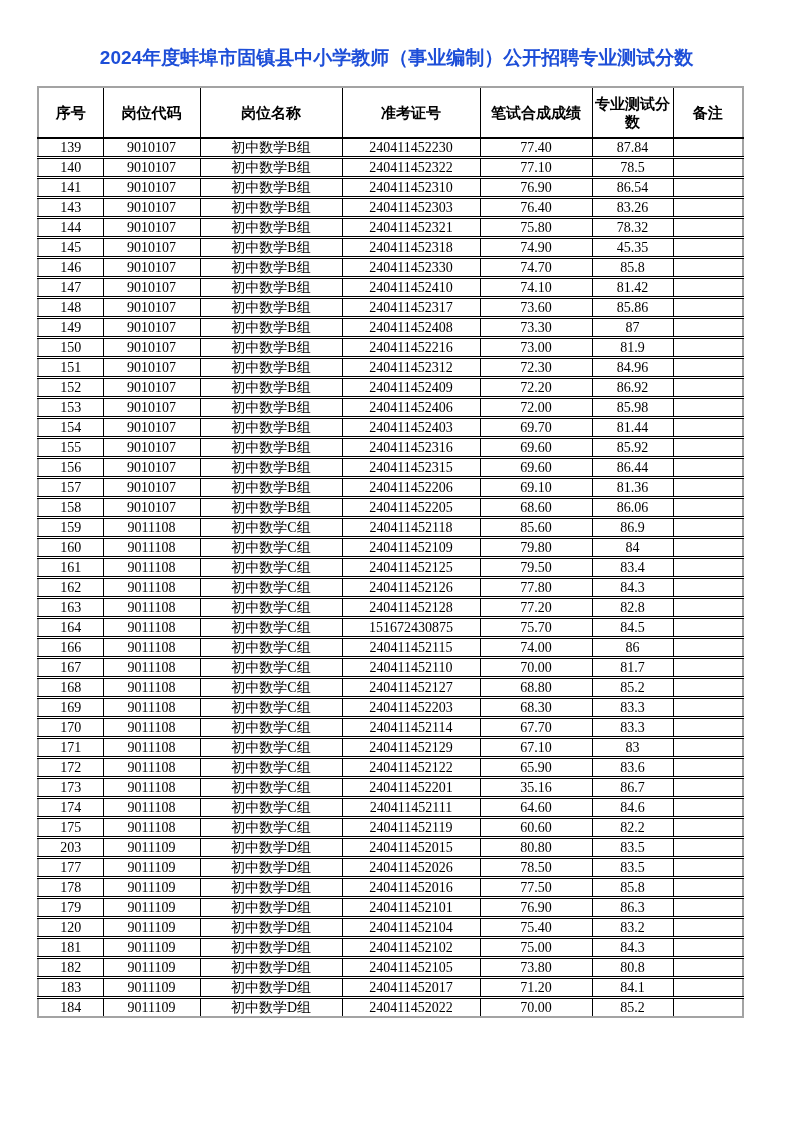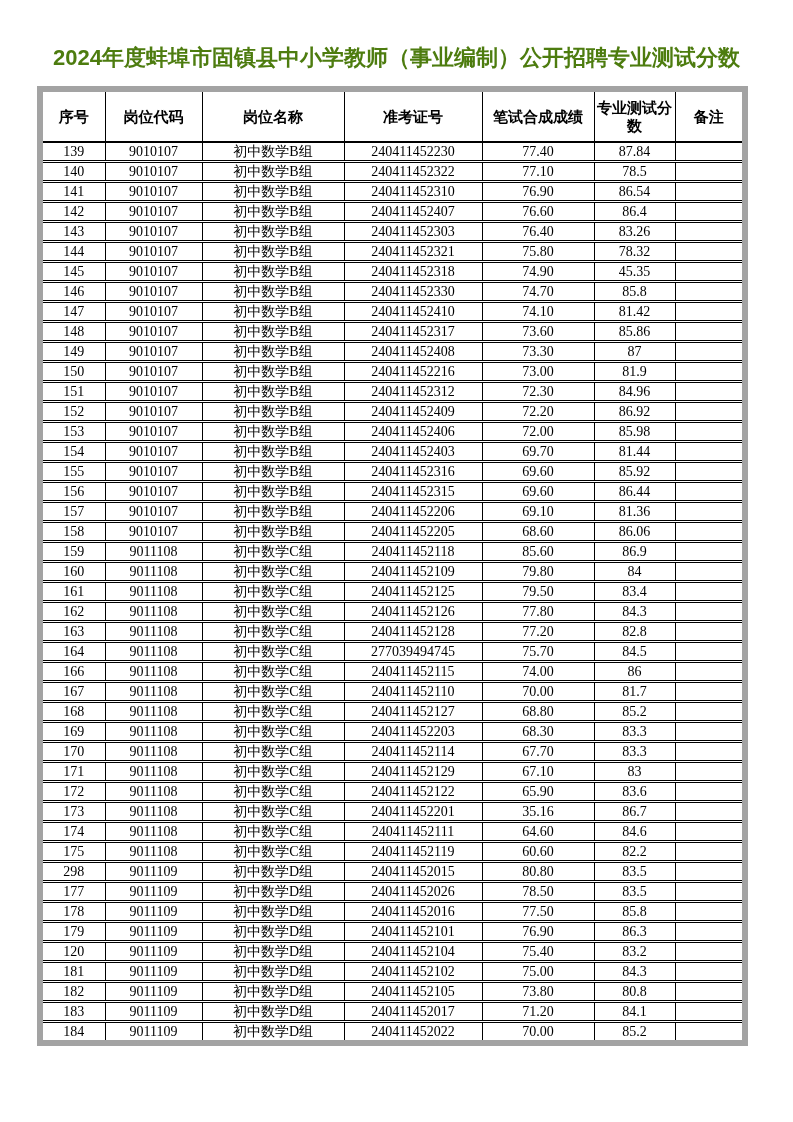--- a/index.html
+++ b/index.html
@@ -12,29 +12,29 @@
     height: 1122px;
     font-family: "Liberation Serif", "DejaVu Serif", serif;
     color: #000000;
     overflow: hidden;
   }
   .doc-title {
     margin: 47px 0 0 0;
     text-align: center;
     font-family: "Liberation Sans", "DejaVu Sans", sans-serif;
     font-weight: 700;
-    font-size: 22px;
+    font-size: 19px;
     line-height: 22px;
-    color: #4d7c0f;
+    color: #1d4ed8;
   }
   table.score-table {
     border-collapse: collapse;
     table-layout: fixed;
     margin: 17px 16px 0 37px;
-    border: 6px solid #a3a3a3;
+    border: 2px solid #a3a3a3;
   }
   .score-table th {
     font-family: "Liberation Sans", "DejaVu Sans", sans-serif;
     font-weight: 700;
     font-size: 15px;
     line-height: 18px;
     text-align: center;
     vertical-align: middle;
     height: 49px;
     padding: 0 2px;
@@ -111,29 +111,20 @@
       <tr>
         <td>141</td>
         <td>9010107</td>
         <td>初中数学B组</td>
         <td>240411452310</td>
         <td>76.90</td>
         <td>86.54</td>
         <td></td>
       </tr>
       <tr>
-        <td>142</td>
-        <td>9010107</td>
-        <td>初中数学B组</td>
-        <td>240411452407</td>
-        <td>76.60</td>
-        <td>86.4</td>
-        <td></td>
-      </tr>
-      <tr>
         <td>143</td>
         <td>9010107</td>
         <td>初中数学B组</td>
         <td>240411452303</td>
         <td>76.40</td>
         <td>83.26</td>
         <td></td>
       </tr>
       <tr>
         <td>144</td>
@@ -312,21 +303,21 @@
         <td>初中数学C组</td>
         <td>240411452128</td>
         <td>77.20</td>
         <td>82.8</td>
         <td></td>
       </tr>
       <tr>
         <td>164</td>
         <td>9011108</td>
         <td>初中数学C组</td>
-        <td>277039494745</td>
+        <td>151672430875</td>
         <td>75.70</td>
         <td>84.5</td>
         <td></td>
       </tr>
       <tr>
         <td>166</td>
         <td>9011108</td>
         <td>初中数学C组</td>
         <td>240411452115</td>
         <td>74.00</td>
@@ -408,21 +399,21 @@
       <tr>
         <td>175</td>
         <td>9011108</td>
         <td>初中数学C组</td>
         <td>240411452119</td>
         <td>60.60</td>
         <td>82.2</td>
         <td></td>
       </tr>
       <tr>
-        <td>298</td>
+        <td>203</td>
         <td>9011109</td>
         <td>初中数学D组</td>
         <td>240411452015</td>
         <td>80.80</td>
         <td>83.5</td>
         <td></td>
       </tr>
       <tr>
         <td>177</td>
         <td>9011109</td>

